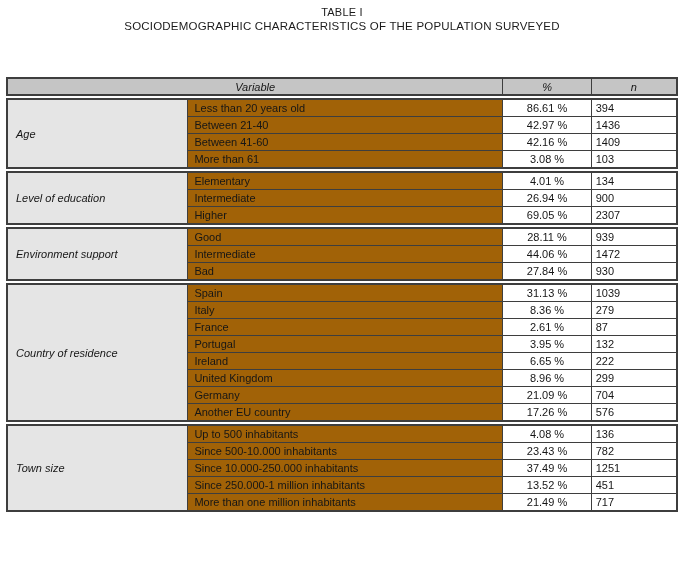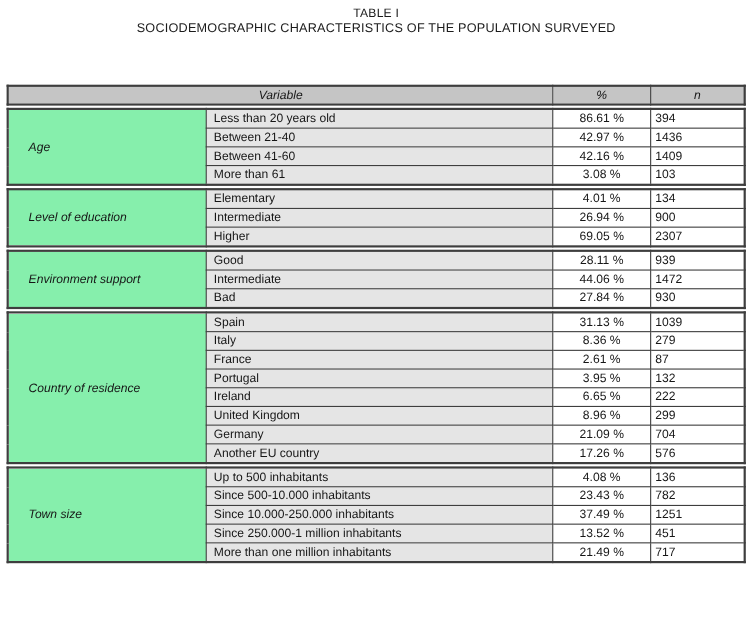--- a/index.html
+++ b/index.html
@@ -27,24 +27,24 @@
   #sections table.section:first-child { margin-top: 0; }
   td {
     border: 1px solid #3e3e3e; height: 16px; padding: 0 4px;
     overflow: hidden; white-space: nowrap; vertical-align: middle;
   }
   .hcell {
     background: #c5c5c5; font-style: italic; text-align: center;
     height: 15px;
   }
   .gcell {
-    background: #86efac; font-style: italic; text-align: left;
-    padding-left: 18px;
-  }
-  .vcell { background: #e5e5e5; text-align: left; padding-left: 6px; }
+    background: #e5e5e5; font-style: italic; text-align: left;
+    padding-left: 8px;
+  }
+  .vcell { background: #a16207; text-align: left; padding-left: 6px; }
   .pcell { background: #ffffff; text-align: center; }
   .ncell { background: #ffffff; }
   col.c-group { width: 27%; }
   col.c-var { width: 47%; }
   col.c-varspan { width: 74%; }
   col.c-pct { width: 13.2%; }
   col.c-n { width: 12.8%; }
 </style>
 </head>
 <body>

